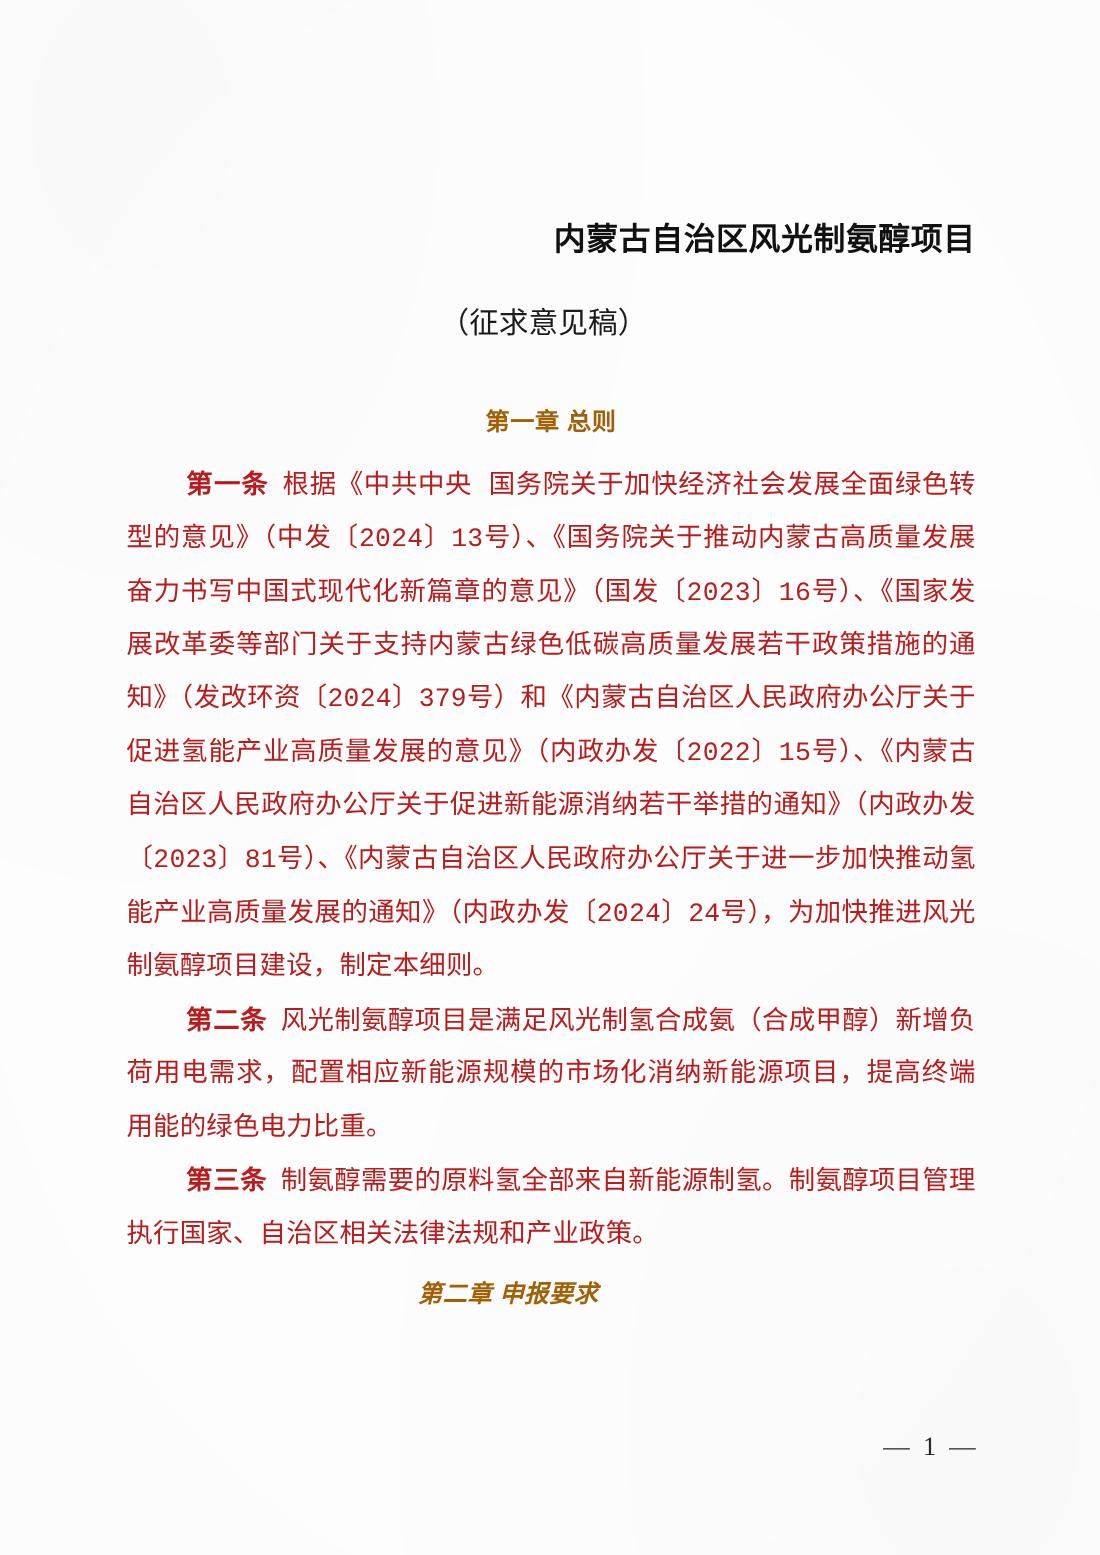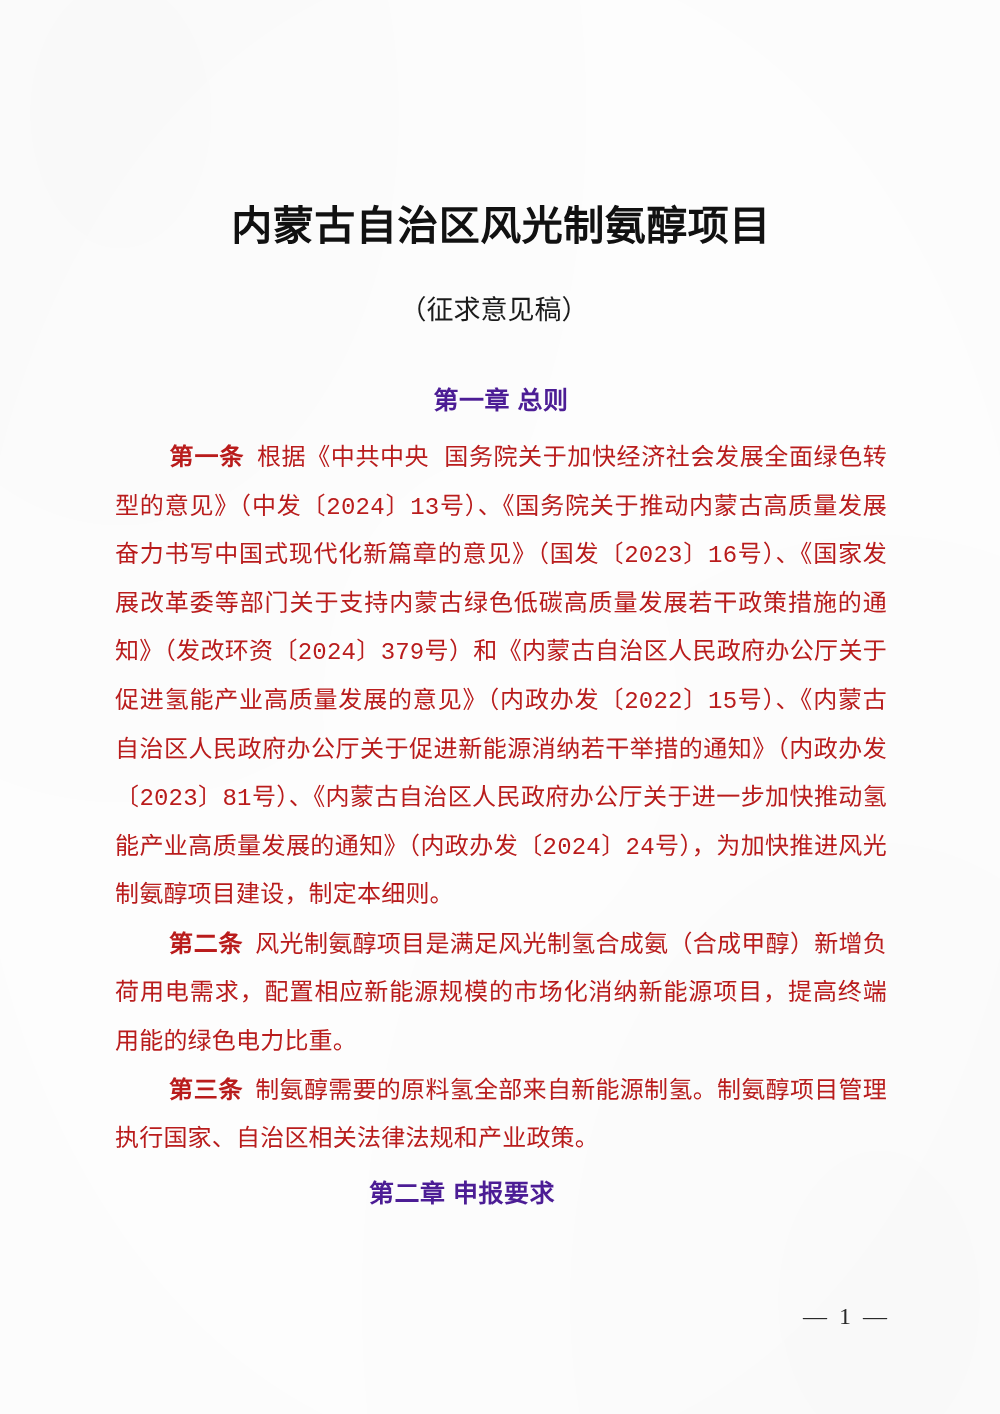--- a/index.html
+++ b/index.html
@@ -42,23 +42,23 @@
     position: absolute;
     left: 115px;
     top: 0;
     width: 772px;
   }
 
   
   .doc-title {
     font-family: "Liberation Sans", "DejaVu Sans", sans-serif;
     font-weight: bold;
-    font-size: 41px;
+    font-size: 29px;
     line-height: 54px;
-    text-align: center;
+    text-align: right;
     letter-spacing: 0.5px;
     color: #111;
   }
   .doc-title .line1 { display: block; }
   .doc-title .line2 {
     display: block;
     padding-right: 66px;
   }
   .title-wrap { padding-top: 172px; }
 
@@ -69,30 +69,31 @@
     text-align: center;
     padding-right: 14px;
     padding-top: 9px;
     color: #1b1b1b;
   }
 
   
   .chapter {
     font-family: "Liberation Sans", "DejaVu Sans", sans-serif;
     font-weight: bold;
-    font-size: 25px;
+    font-size: 22px;
     line-height: 48px;
     text-align: center;
-    color: #4c1d95;
+    color: #a16207;
     letter-spacing: 0.5px;
   }
   .chapter.ch1 { margin-top: 46px; }
   .chapter.ch2 {
     margin-top: 4px;
     padding-right: 78px;
+    font-style: italic;
   }
 
   
   .para {
     font-family: Liberation Mono, monospace;
     font-size: 24px;
     line-height: 48.6px;
     text-align: justify;
     text-align-last: left;
     text-justify: inter-character;

